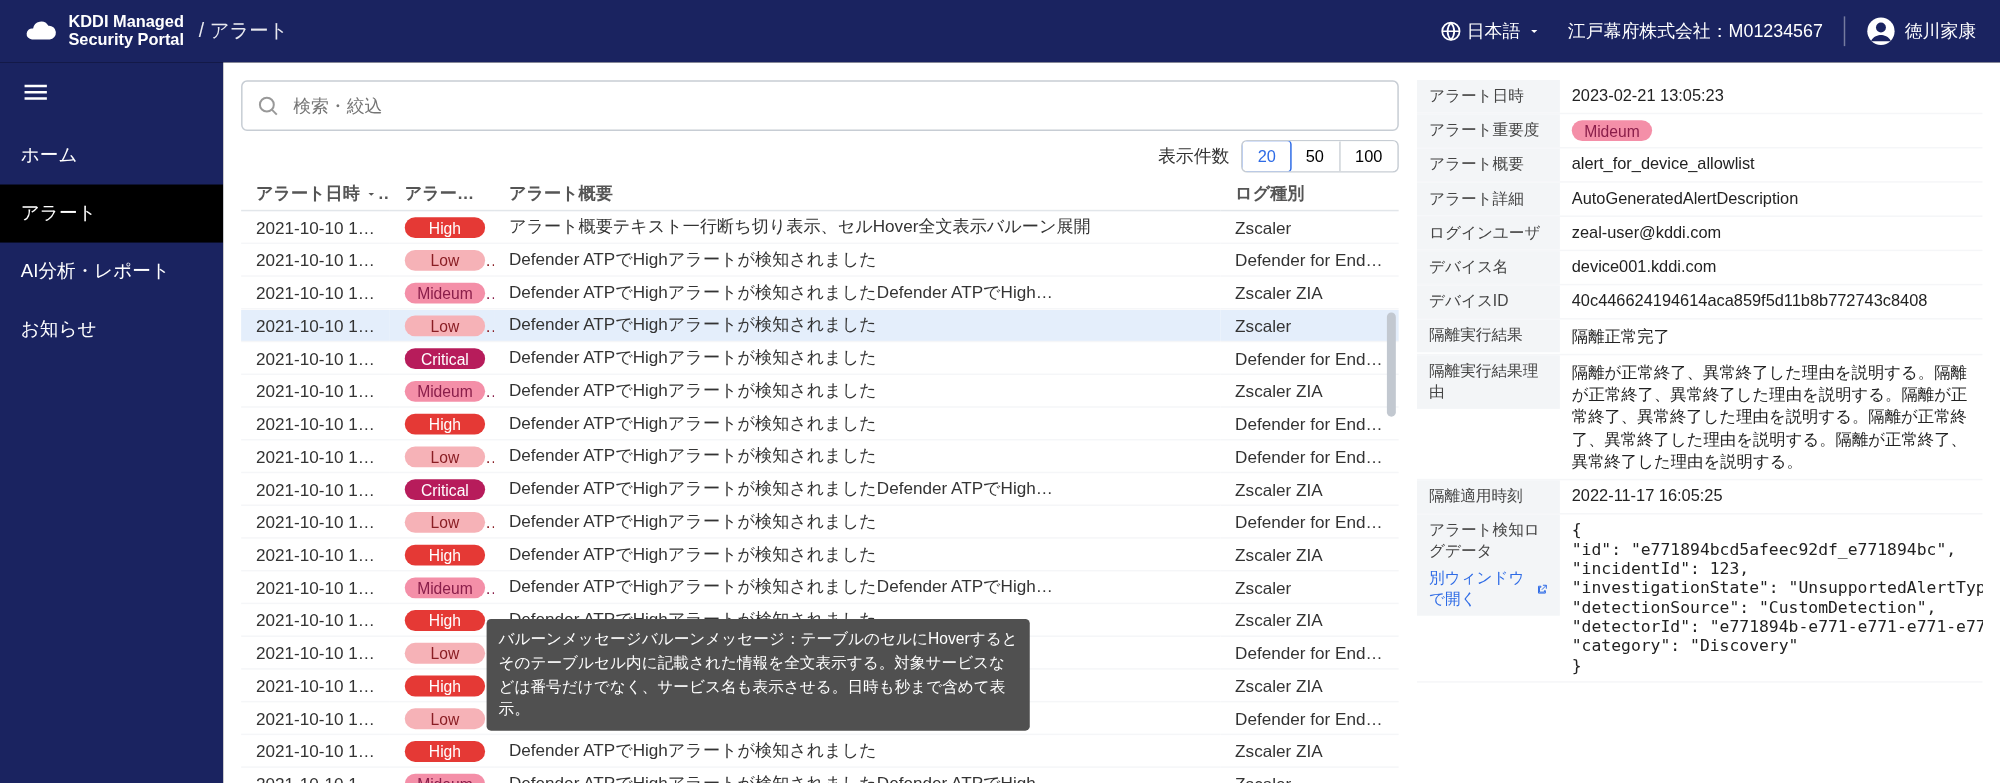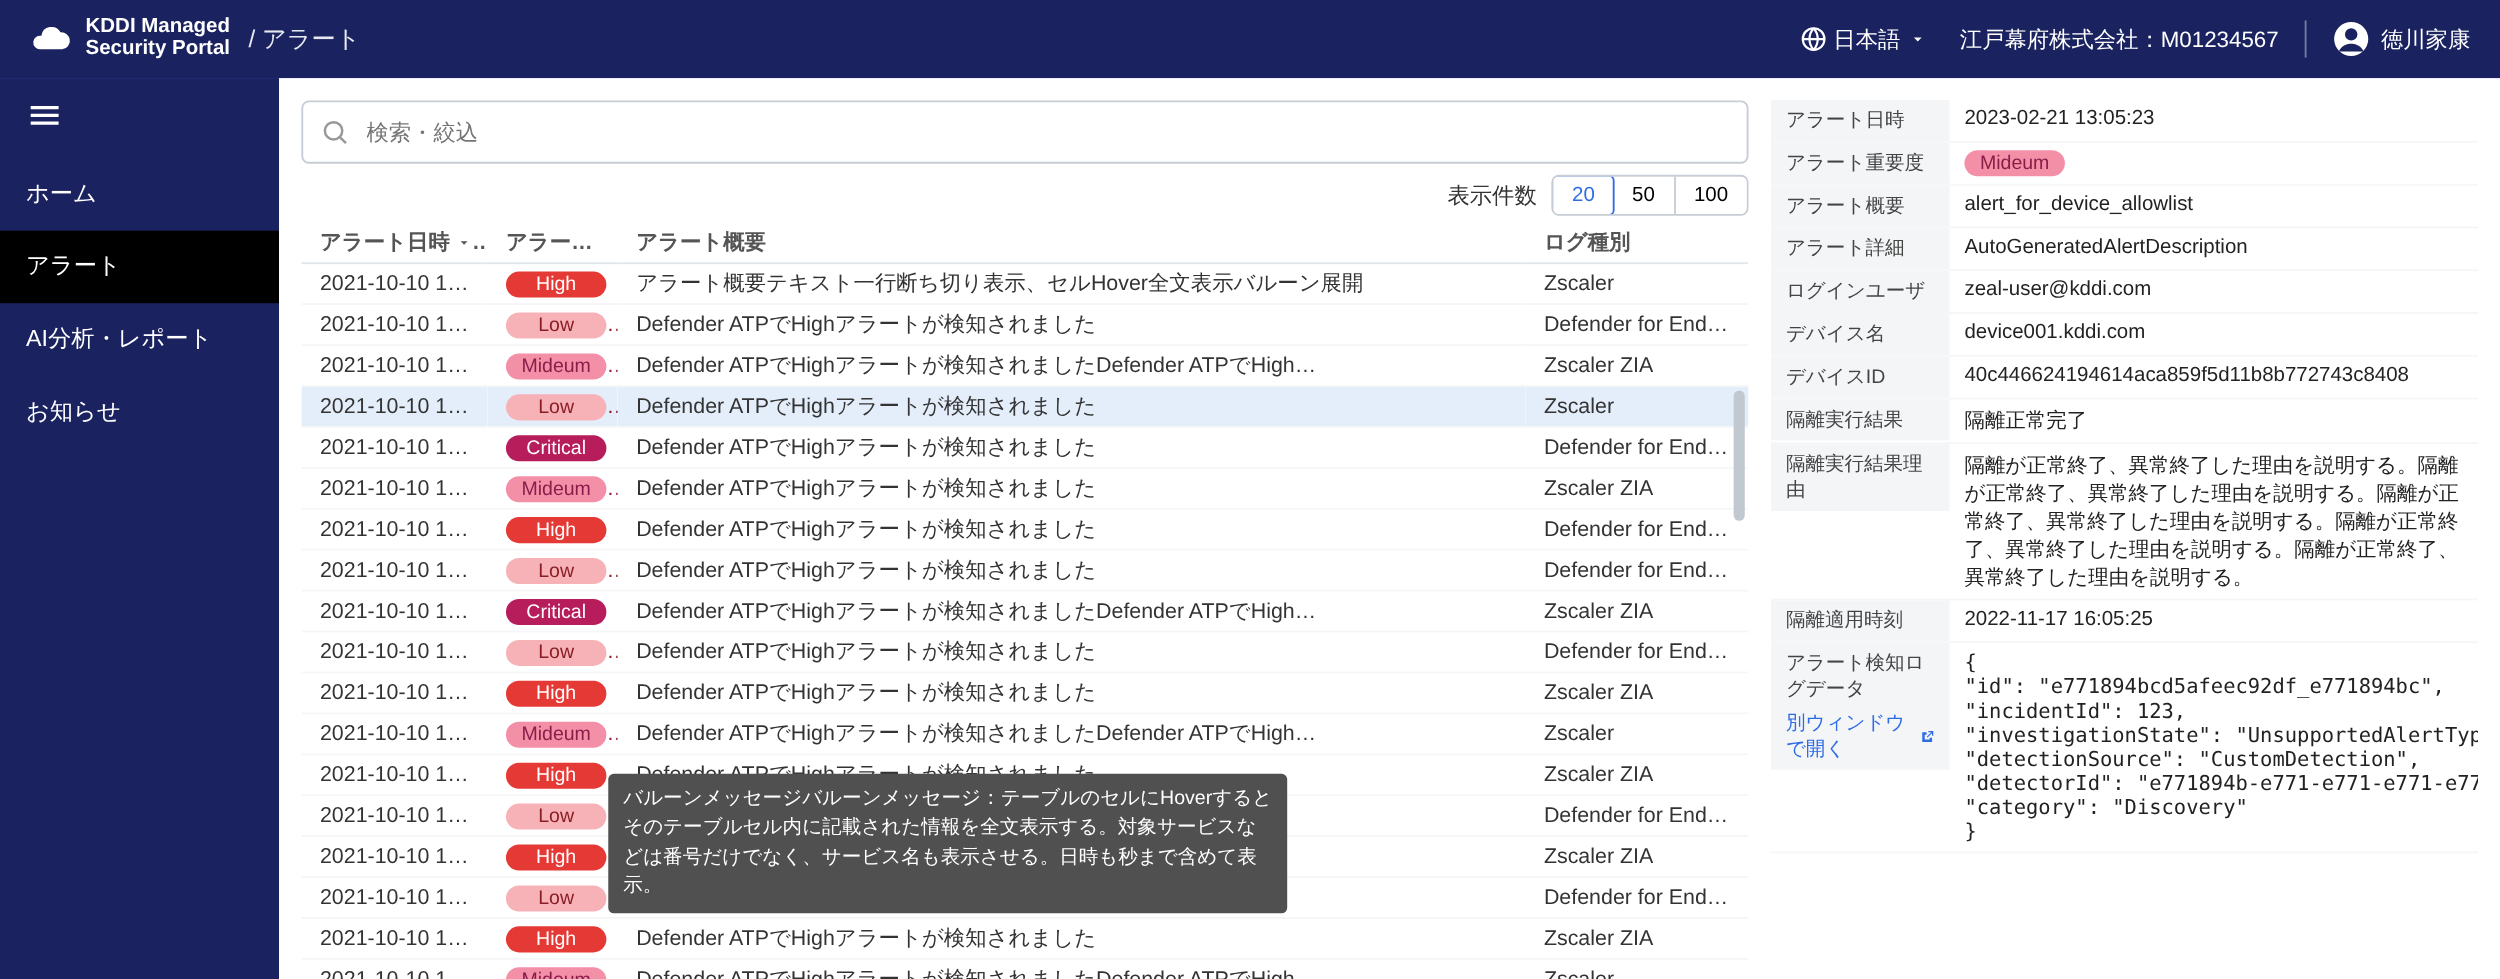--- a/index.html
+++ b/index.html
@@ -46,21 +46,21 @@
 .sev-crit{background:#b71c5b;}
 .scroll-ind{position:absolute;right:2px;top:90px;width:6px;height:70px;background:#c2c8d0;border-radius:3px;}
 .tooltip{position:absolute;left:165px;top:296px;width:365px;background:#505050;color:#fff;font-size:10.5px;line-height:1.5;padding:6px 8px;border-radius:3px;z-index:5;}
 .right-pane{width:380px;flex:0 0 380px;background:#fff;overflow:auto;}
 .kv{display:flex;align-items:flex-start;border-bottom:1px solid #f5f6f8;}
 .kv .k{flex:0 0 96px;background:#f3f5f7;padding:4px 8px;font-size:10.5px;color:#444;}
 .kv .v{flex:1;padding:4px 8px;font-size:11px;color:#222;word-break:break-all;}
 .kv .v.mono{font-family:ui-monospace,Menlo,Consolas,monospace;white-space:pre;}
 .link{color:#2e6be6;font-size:10.5px;text-decoration:none;display:inline-flex;align-items:center;gap:3px;margin-top:4px;}
 .th-sort{display:inline-flex;align-items:center;gap:3px;}
-.margin-shade{background:#8b5cf6;}
+.margin-shade{background:#000000;}
 </style>
 </head>
 <body>
 
 <div class="frame margin-shade">
 <div class="canvas">
 <div class="header">
   <div class="brand">
     <svg width="22" height="22" viewBox="0 0 24 24" fill="#fff">
             <path d="M19 18H6a4 4 0 1 1 .8-7.93A6 6 0 0 1 18 8a5 5 0 0 1 1 10z"></path>

